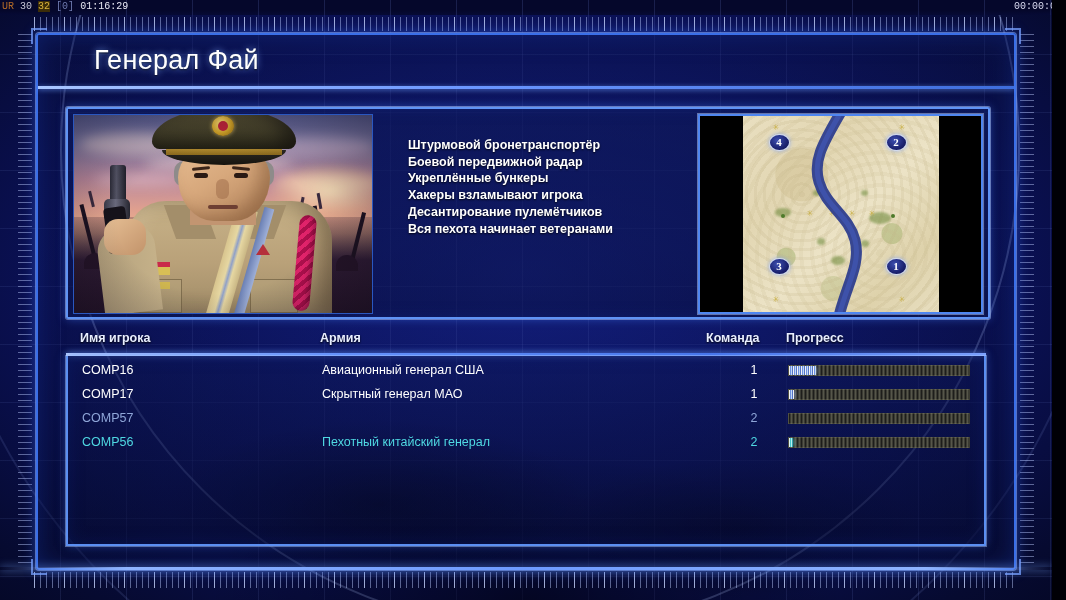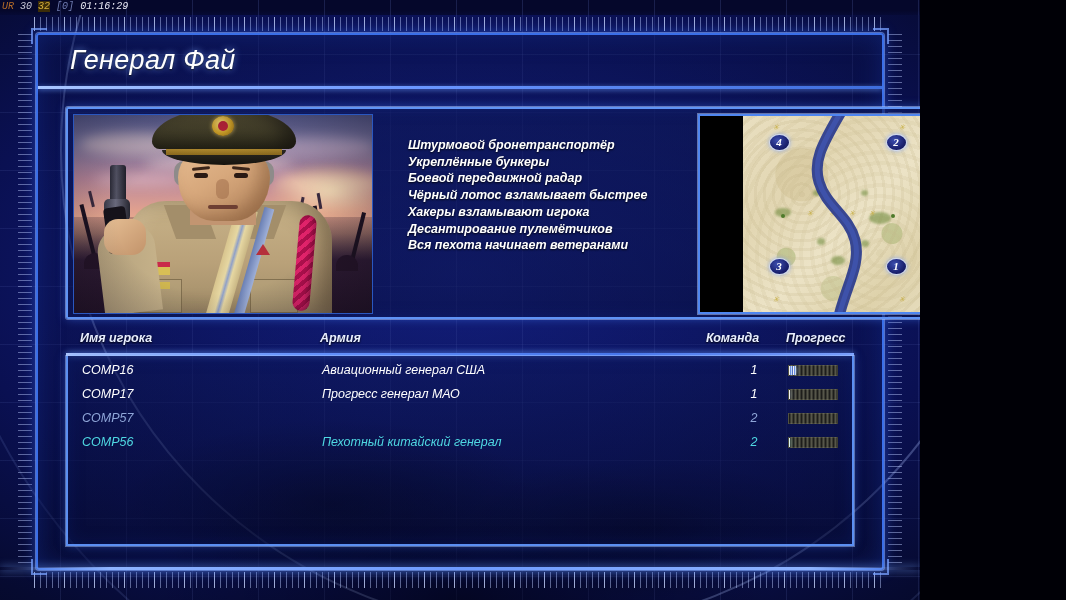--- a/index.html
+++ b/index.html
@@ -6,25 +6,24 @@
   html, body {
     width: 1066px; height: 600px;
     overflow: hidden;
     background: #000006;
     font-family: "Liberation Sans", sans-serif;
   }
 
   
   #screen {
     position: relative;
-    width: 920px; height: 600px;
+    width: 1052px; height: 600px;
     background:
       radial-gradient(ellipse 900px 520px at 50% 46%, #16238f 0%, #101a74 28%, #0a1052 55%, #060a30 78%, #03051a 100%);
     overflow: hidden;
-    font-style: italic;
   }
 
   
   #grid-overlay {
     position: absolute; inset: 0;
     background-image:
       linear-gradient(to right, rgba(150,170,255,0.11) 1px, transparent 1px),
       linear-gradient(to bottom, rgba(150,170,255,0.09) 1px, transparent 1px);
     background-size: 66px 58px;
     background-position: -6px -4px;
@@ -139,20 +138,21 @@
     content: "";
     position: absolute; left: 0; right: 0; bottom: -3px; height: 3px;
     background: linear-gradient(to right, #a9c6ff, #6a96ff 45%, #3e6ddc);
     box-shadow: 0 1px 5px rgba(110,160,255,0.7);
   }
   #page-title {
     position: absolute; left: 32px; top: 10px;
     font-size: 27px; color: #ffffff;
     letter-spacing: 0.3px;
     text-shadow: 0 0 7px rgba(120,165,255,0.85), 0 1px 2px #000;
+    padding-left: 24px;
   }
 
   
   #info-panel {
     position: absolute; left: 28px; top: 72px;
     width: 924px; height: 212px;
     border: 2px solid #5f93f5;
     border-radius: 2px;
     box-shadow:
       0 0 0 1px rgba(180,205,255,0.5),
@@ -552,23 +552,22 @@
         <div class="arm"></div>
         <div class="gun-barrel"></div>
         <div class="gun-cyl"></div>
         <div class="gun-grip"></div>
         <div class="hand"></div>
         <div class="portrait-shade"></div>
       </div>
 
       <div id="abilities">
         <div class="ability-line">Штурмовой бронетранспортёр</div>
+        <div class="ability-line">Боевой передвижной радар</div>
         <div class="ability-line">Укреплённые бункеры</div>
-        <div class="ability-line">Боевой передвижной радар</div>
-        <div class="ability-line">Чёрный лотос взламывает быстрее</div>
         <div class="ability-line">Хакеры взламывают игрока</div>
         <div class="ability-line">Десантирование пулемётчиков</div>
         <div class="ability-line">Вся пехота начинает ветеранами</div>
       </div>
 
       <div id="map-preview">
         <div id="map-canvas">
           <div class="map-swirl"></div>
           <div class="map-splotch" style="left:32px;top:92px;width:16px;height:9px"></div>
           <div class="map-splotch" style="left:126px;top:96px;width:22px;height:12px"></div>
@@ -619,21 +618,21 @@
           <div class="cell c-team" style="color:#ffffff">1</div>
           <div class="cell c-prog">
             <div class="pbar">
               <div class="pfill" style="width:15%"></div>
             </div>
           </div>
         </div>
 
         <div class="prow" style="top:26px">
           <div class="cell c-name" style="color:#ffffff">COMP17</div>
-          <div class="cell c-army" style="color:#ffffff">Прогресс генерал МАО</div>
+          <div class="cell c-army" style="color:#ffffff">Скрытный генерал МАО</div>
           <div class="cell c-team" style="color:#ffffff">1</div>
           <div class="cell c-prog">
             <div class="pbar">
               <div class="pfill" style="width:3%"></div>
             </div>
           </div>
         </div>
 
         <div class="prow" style="top:50px">
           <div class="cell c-name" style="color:#8fa6d8">COMP57</div>

